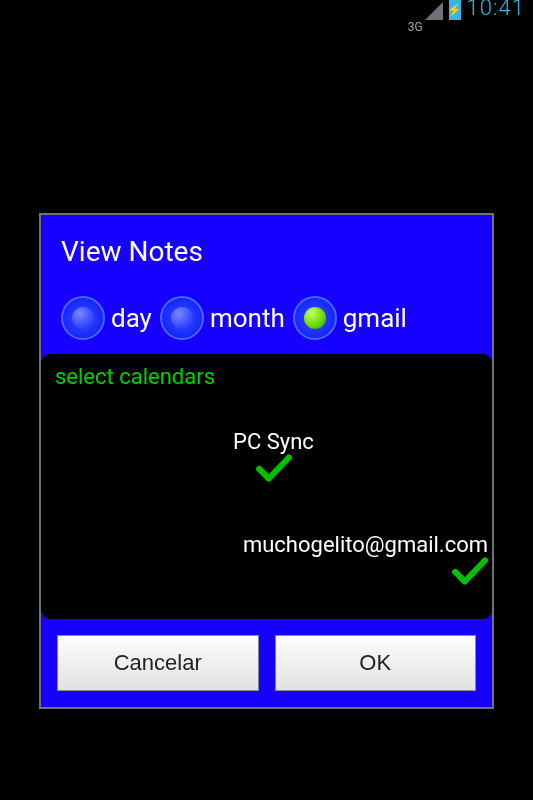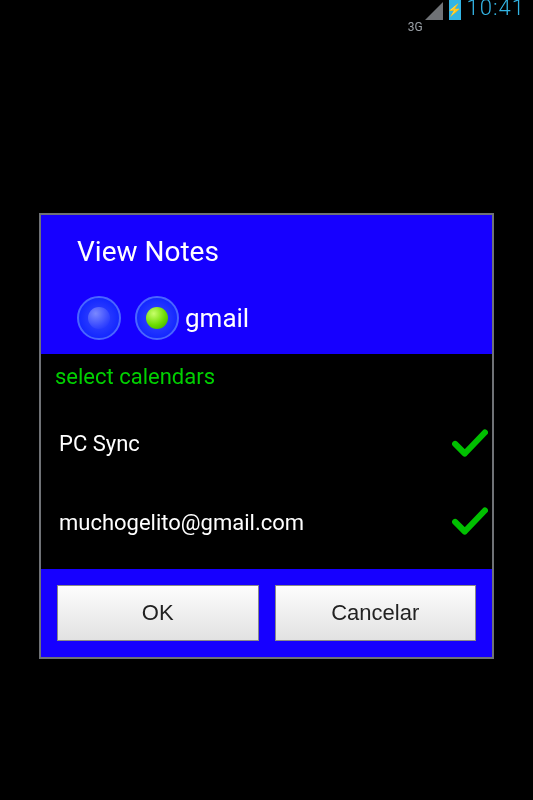--- a/index.html
+++ b/index.html
@@ -67,21 +67,21 @@
   
   .dialog {
     position: absolute;
     left: 39px;
     top: 213px;
     width: 455px;
     border: 2px solid #6f7276;
     background: #1600ff;
   }
   .dialog-header {
-    padding: 20px 20px 14px 36px;
+    padding: 20px 20px 14px 20px;
   }
   .dialog-title {
     font-size: 28px;
     font-weight: 400;
     color: #fff;
     margin-bottom: 28px;
   }
   .radio-row {
     display: flex;
     align-items: center;
@@ -111,33 +111,35 @@
     background: radial-gradient(circle at 35% 30%, #c8ff6a 0%, #6bdb00 55%, #2aa000 100%);
   }
   .radio .label {
     font-size: 26px;
     color: #fff;
   }
 
   .dialog-body {
     background: #000;
     padding: 10px 0 18px 14px;
+    border-radius: 9px;
   }
   .select-label {
     color: #00d000;
     font-size: 22px;
     margin-bottom: 24px;
   }
   .cal-item {
     display: flex;
     align-items: center;
     justify-content: space-between;
     padding: 16px 4px 16px 4px;
     font-size: 22px;
     color: #fff;
+    flex-direction: column;
   }
   .cal-item + .cal-item { margin-top: 18px; align-items: flex-end; }
   .check svg { width: 36px; height: 28px; display: block; }
 
   .dialog-footer {
     display: flex;
     gap: 16px;
     padding: 16px;
   }
   .btn {
@@ -163,20 +165,27 @@
 </div>
 
 <div class="dialog">
   <div class="dialog-header">
     <div class="dialog-title">View Notes</div>
     <div class="radio-row">
       <div class="radio">
         <div class="outer">
             <div class="inner"></div>
           </div>
+        <span class="label">day</span>
+      </div>
+      <div class="radio">
+        <div class="outer">
+            <div class="inner"></div>
+          </div>
+        <span class="label">month</span>
       </div>
       <div class="radio selected">
         <div class="outer">
             <div class="inner"></div>
           </div>
         <span class="label">gmail</span>
       </div>
     </div>
   </div>
 
@@ -196,16 +205,16 @@
       <span>muchogelito@gmail.com</span>
       <span class="check">
         <svg viewBox="0 0 40 32">
             <path d="M3 17 L14 28 L37 4" stroke="#00c000" stroke-width="7" fill="none" stroke-linecap="round" stroke-linejoin="round"></path>
           </svg>
       </span>
     </div>
   </div>
 
   <div class="dialog-footer">
+    <button class="btn">Cancelar</button>
     <button class="btn">OK</button>
-    <button class="btn">Cancelar</button>
   </div>
 </div>
 
 </body></html>

